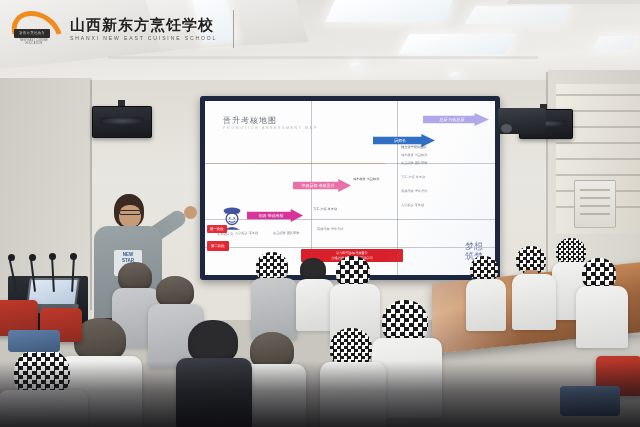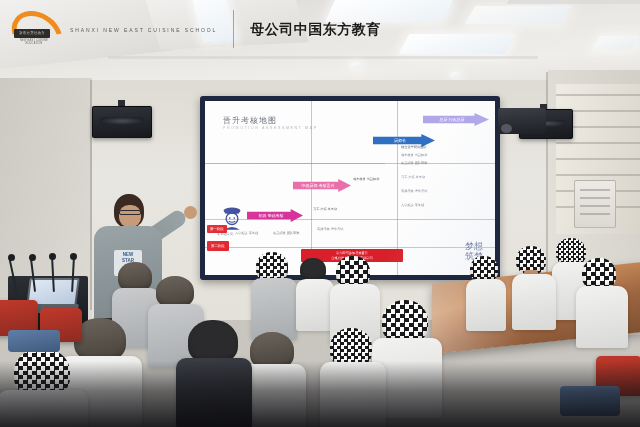--- a/index.html
+++ b/index.html
@@ -466,23 +466,23 @@
 
     <div class="logo">
       <div class="logo-arc"></div>
       <div class="logo-plate">
         <span>新东方烹饪教育</span>
       </div>
       <div class="logo-sub">NEW EAST CUISINE EDUCATION</div>
     </div>
 
     <div class="name-block">
+      <div class="name-cn">山西新东方烹饪学校</div>
       <div class="name-en">SHANXI NEW EAST CUISINE SCHOOL</div>
     </div>
 
     <div class="divider"></div>
 
     <div class="parent-block">
-      <div class="parent-cn">母公司中国东方教育</div>
     </div>
   </div>
 
 </div>
 
 </body></html>

